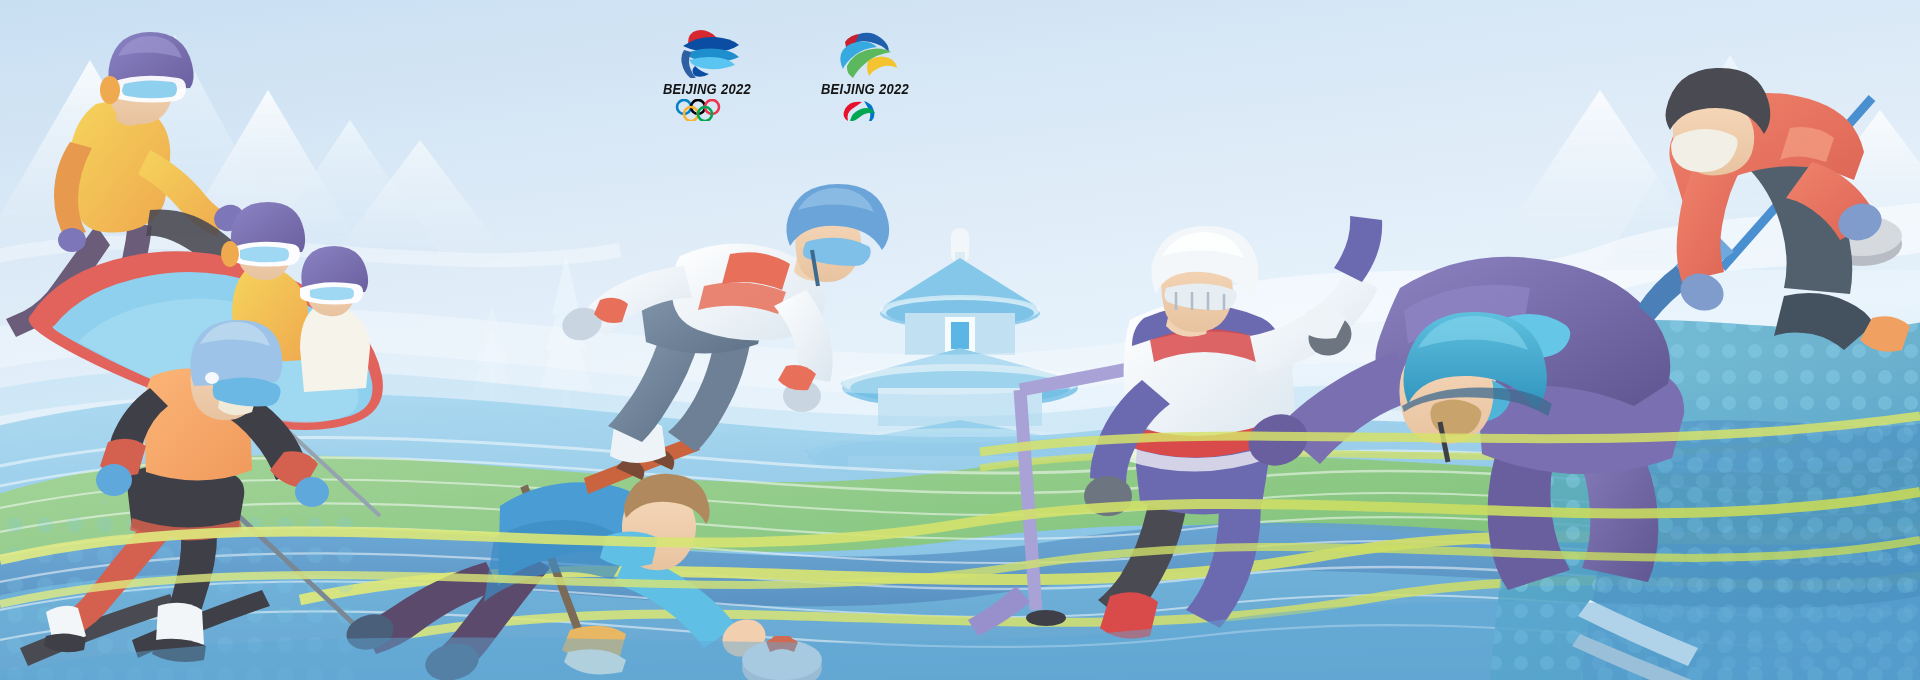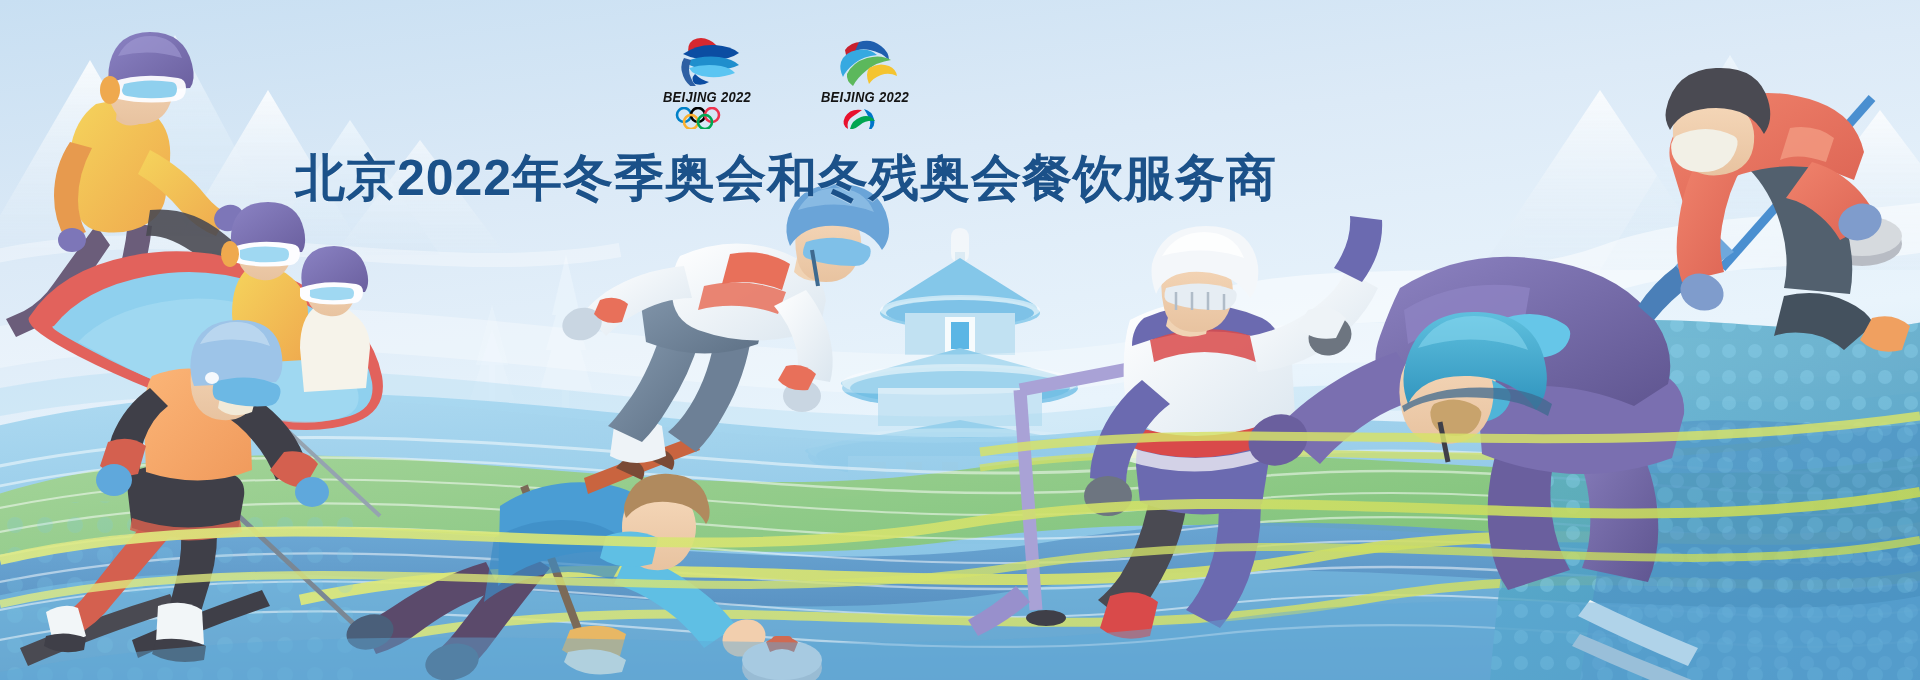--- a/index.html
+++ b/index.html
@@ -13,21 +13,21 @@
     width: 1920px; height: 680px;
     overflow: hidden;
     background: linear-gradient(170deg, #cfe3f4 0%, #d8e9f6 28%, #e6f2fb 55%, #cfe6f6 100%);
   }
   .layer { position: absolute; inset: 0; }
   .layer svg { display: block; width: 1920px; height: 680px; }
 
   
   #header-block {
     position: absolute;
-    left: 0; top: 12px; width: 1572px;
+    left: 0; top: 4px; width: 1572px;
     z-index: 60;
     text-align: center;
     pointer-events: none;
   }
   #emblem-row {
     display: flex;
     justify-content: center;
     align-items: flex-start;
     gap: 46px;
     padding-top: 22px;
@@ -609,16 +609,15 @@
           <svg width="50" height="22" viewBox="0 0 50 22" xmlns="http://www.w3.org/2000/svg">
             <path d="M22 3 q-12 -2 -17 7 q-4 8 3 12 q-2 -8 4 -12 q6 -4 10 -7z" fill="#e8112d"></path>
             <path d="M24 2 q8 2 10 10 q2 9 -6 12 q4 -7 1 -13 q-3 -6 -5 -9z" fill="#0075c9"></path>
             <path d="M10 22 q2 -9 11 -12 q9 -3 14 4 q-9 -1 -15 4 q-6 5 -10 4z" fill="#00a651"></path>
           </svg>
         </div>
       </div>
 
     </div>
 
-    <div id="main-title">北京2022年冬季奥会和冬残奥会餐饮服务商</div>
   </div>
 
 </div>
 
 </body></html>

